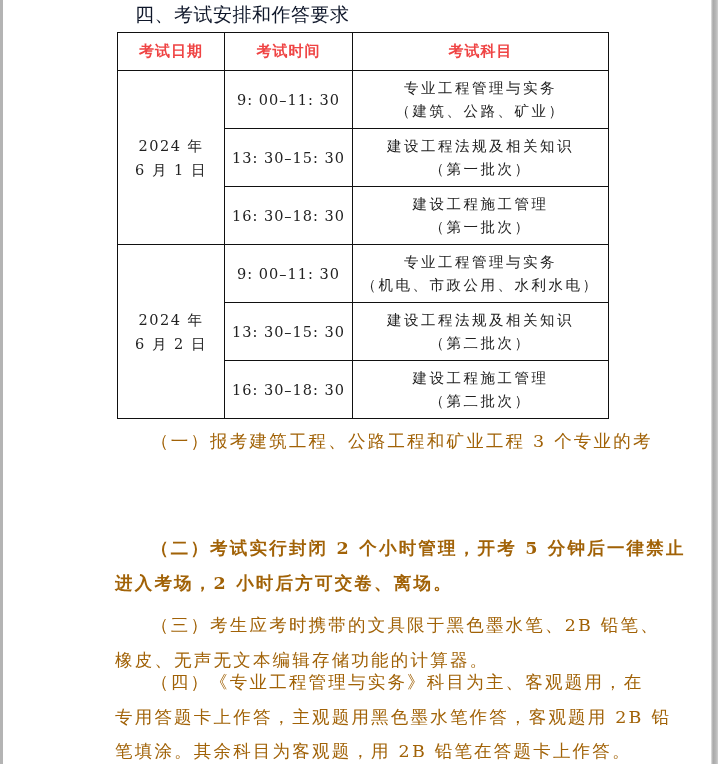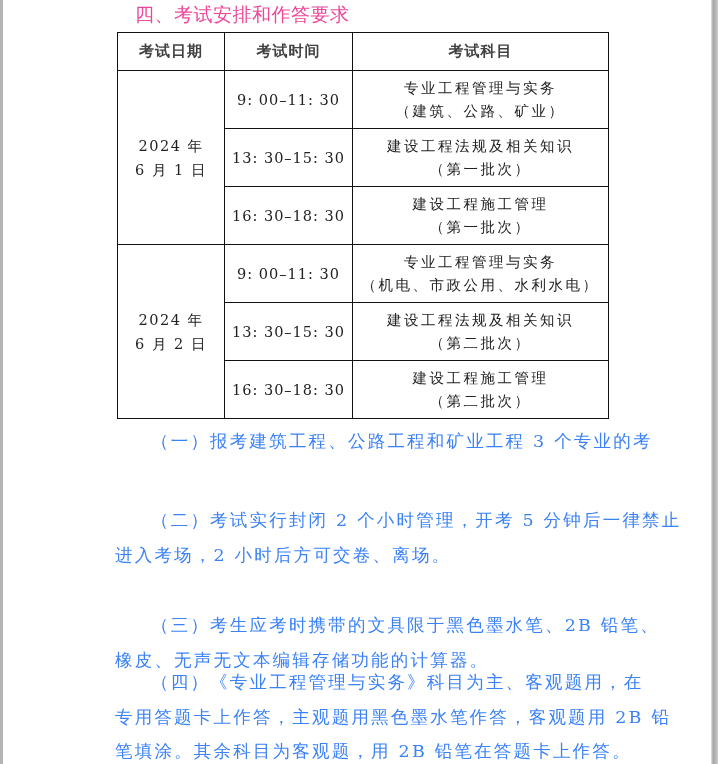--- a/index.html
+++ b/index.html
@@ -8,42 +8,42 @@
     background: #ffffff; position: relative;
     font-family: "DejaVu Serif", "Liberation Serif", serif;
     color: #1a1a1a;
   }
   .edge-left { position: absolute; left: 0; top: 0; width: 3px; height: 764px; background: #b4b4b4; }
   .edge-right { position: absolute; left: 711px; top: 0; width: 7px; height: 764px;
     background: linear-gradient(to right, #e6e6e6 0, #a8a8a8 2px, #b8b8b8 5px, #d0d0d0 7px); }
   .section-title {
     position: absolute; left: 135px; top: 2px;
     font-family: "DejaVu Sans", "Liberation Sans", sans-serif;
-    font-size: 19px; line-height: 24px; color: #ec4899; letter-spacing: 0.5px;
+    font-size: 19px; line-height: 24px; color: #0f172a; letter-spacing: 0.5px;
   }
   table.schedule {
     position: absolute; left: 117px; top: 32px;
     width: 491px; border-collapse: collapse; table-layout: fixed;
   }
   table.schedule td, table.schedule th {
     border: 1.3px solid #111; text-align: center; vertical-align: middle; padding: 0;
     font-size: 14.5px; color: #222;
   }
   table.schedule th {
     height: 37px;
     font-family: "DejaVu Sans", "Liberation Sans", sans-serif;
-    font-weight: bold; font-size: 15px; letter-spacing: 1px; color: #404040;
+    font-weight: bold; font-size: 15px; letter-spacing: 1px; color: #ef4444;
   }
   table.schedule td.time { letter-spacing: 1px; }
   table.schedule td.subject { line-height: 23px; letter-spacing: 2.5px; }
   table.schedule td.date { line-height: 24px; letter-spacing: 1.5px; }
   tr.row td { height: 57px; }
   .para {
     position: absolute; left: 117px; width: 520px;
-    font-size: 17.5px; line-height: 34.5px; color: #3b82f6; letter-spacing: 2.2px;
+    font-size: 17.5px; line-height: 34.5px; color: #a16207; letter-spacing: 2.2px;
   }
   .para .line { display: block; white-space: nowrap; }
   .para .line.cont { margin-left: -2px; }
 </style>
 </head>
 <body>
 
 <div class="edge-left"></div>
 <div class="edge-right"></div>
 
@@ -113,21 +113,21 @@
       <div>（第二批次）</div>
     </td>
   </tr>
 </tbody>
   </table>
 
 <div class="para" style="top:424px;">
   <span class="line" style="padding-left:34px;">（一）报考建筑工程、公路工程和矿业工程 3 个专业的考</span>
 </div>
 
-<div class="para" style="top:503px;">
+<div class="para" style="top:531px;font-weight:bold;">
   <span class="line" style="padding-left:34px;">（二）考试实行封闭 2 个小时管理，开考 5 分钟后一律禁止</span>
   <span class="line cont">进入考场，2 小时后方可交卷、离场。</span>
 </div>
 
 <div class="para" style="top:596px;margin-top:12px;">
   <span class="line" style="padding-left:34px;">（三）考生应考时携带的文具限于黑色墨水笔、2B 铅笔、</span>
   <span class="line cont">橡皮、无声无文本编辑存储功能的计算器。</span>
 </div>
 
 <div class="para" style="top:665px;">

